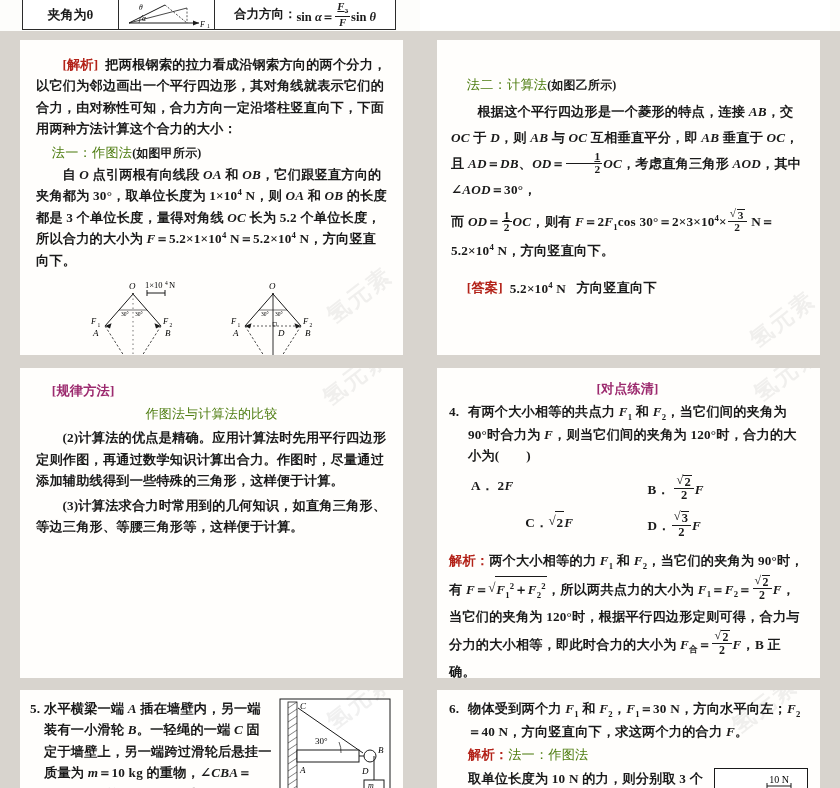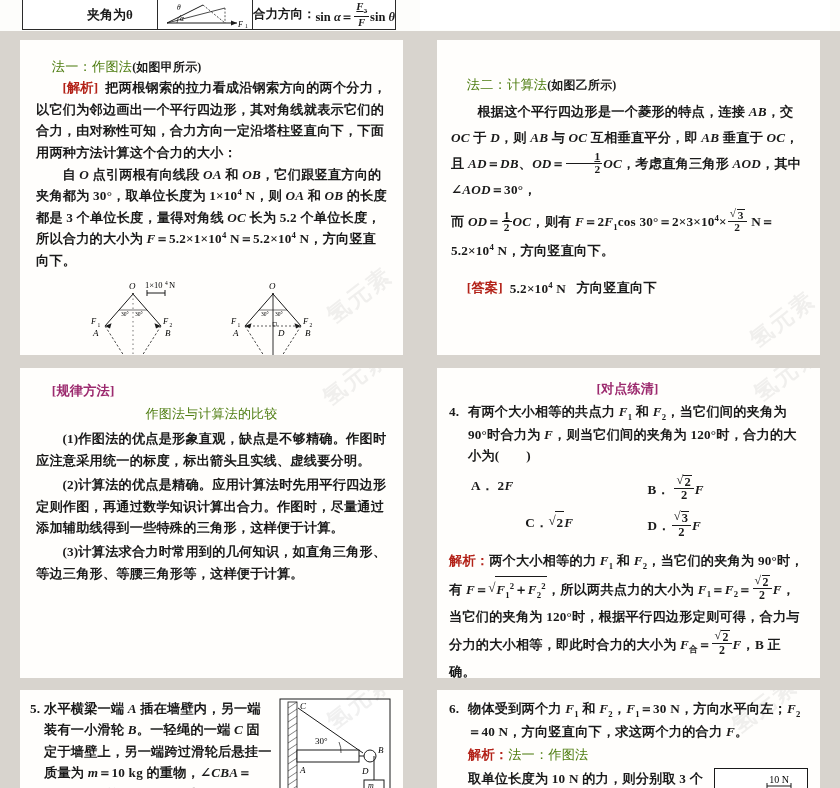--- a/index.html
+++ b/index.html
@@ -8,21 +8,21 @@
     background:#d8d4ce;
     font-family:"Liberation Serif","DejaVu Serif",serif;
     color:#1a1a1a;
     position:relative;
   }
   .page{position:absolute;inset:0;}
 
   
   .topstrip{position:absolute;left:0;top:0;width:840px;height:31px;background:#fdfdfb;}
   .toptable{position:absolute;left:22px;top:0;width:374px;height:30px;
-            border:1.6px solid #2b2b2b;border-top:none;display:flex;box-sizing:border-box;background:#fff;padding-left:40px;}
+            border:1.6px solid #2b2b2b;border-top:none;display:flex;box-sizing:border-box;background:#fff;}
   .toptable .tc{display:flex;align-items:center;justify-content:center;
             border-right:1.4px solid #2b2b2b;box-sizing:border-box;height:100%;}
   .toptable .tc:last-child{border-right:none;}
   .tc1{width:96px;font-weight:bold;font-size:13px;}
   .tc2{width:96px;position:relative;}
   .tc3{flex:1;font-weight:bold;font-size:12.5px;white-space:nowrap;}
   .topstrip-right{position:absolute;left:420px;top:0;width:420px;height:31px;background:#fdfdfb;}
   .topstrip-right .rbox{position:absolute;left:0;top:0;right:10px;height:30px;background:#fff;border:none;}
 
   
@@ -89,25 +89,25 @@
           <span>sin <i>α</i>＝<span class="frac"><span class="nu"><i>F</i><sub>2</sub></span><span class="de"><i>F</i></span></span>sin <i>θ</i></span>
       </div>
     </div>
     <div class="topstrip-right">
         <div class="rbox"></div>
       </div>
   </div>
 
   <div class="panel lcol colw" style="top:40px;height:315px;padding:14px 16px 6px 16px;">
     <div class="wm" style="right:6px;bottom:44px;">氢元素</div>
+    <div class="ptext indent">
+      <span class="tag-red">[解析]</span>&nbsp;&nbsp;<span>把两根钢索的拉力看成沿钢索方向的两个分力，以它们为邻边画出一个平行四边形，其对角线就表示它们的合力，由对称性可知，合力方向一定沿塔柱竖直向下，下面用两种方法计算这个合力的大小：</span>
+    </div>
     <div class="ptext indent1" style="margin-top:2px;">
       <span class="tag-teal">法一：作图法</span><span style="font-size:12px;">(如图甲所示)</span>
-    </div>
-    <div class="ptext indent">
-      <span class="tag-red">[解析]</span>&nbsp;&nbsp;<span>把两根钢索的拉力看成沿钢索方向的两个分力，以它们为邻边画出一个平行四边形，其对角线就表示它们的合力，由对称性可知，合力方向一定沿塔柱竖直向下，下面用两种方法计算这个合力的大小：</span>
     </div>
     <div class="ptext indent" style="margin-top:1px;">
       自 <i>O</i> 点引两根有向线段 <i>OA</i> 和 <i>OB</i>，它们跟竖直方向的夹角都为 30°，取单位长度为 1×10<sup>4</sup> N，则 <i>OA</i> 和 <i>OB</i> 的长度都是 3 个单位长度，量得对角线 <i>OC</i> 长为 5.2 个单位长度，所以合力的大小为 <i>F</i>＝5.2×1×10<sup>4</sup> N＝5.2×10<sup>4</sup> N，方向竖直向下。
     </div>
 
     <div class="figrow">
 
       <svg width="118" height="108" viewBox="0 0 118 108">
         <text x="46" y="11" font-size="9" font-style="italic" font-family="Liberation Serif, serif">O</text>
         <text x="62" y="10" font-size="8.5" font-family="Liberation Serif, serif">1×10</text>
@@ -189,21 +189,20 @@
       <span class="tag-red">[答案]</span>&nbsp;&nbsp;<span>5.2×10<sup>4</sup> N</span>&nbsp;&nbsp;&nbsp;<span>方向竖直向下</span>
     </div>
   </div>
 
   <div class="panel lcol colw" style="top:368px;height:310px;padding:12px 16px 6px 16px;">
     <div class="wm" style="right:10px;top:-6px;">氢元素</div>
     <div class="ptext indent1">
       <span class="tag-purple">[规律方法]</span>
     </div>
     <div class="ptext ctr tag-teal" style="margin-top:2px;font-size:13px;">作图法与计算法的比较</div>
-    <div class="ptext indent" style="margin-top:4px;">(1)作图法的优点是形象直观，缺点是不够精确。作图时应注意采用统一的标度，标出箭头且实线、虚线要分明。</div>
     <div class="ptext indent" style="margin-top:3px;">(2)计算法的优点是精确。应用计算法时先用平行四边形定则作图，再通过数学知识计算出合力。作图时，尽量通过添加辅助线得到一些特殊的三角形，这样便于计算。</div>
     <div class="ptext indent" style="margin-top:3px;font-family:Liberation Serif, serif;">(3)计算法求合力时常用到的几何知识，如直角三角形、等边三角形、等腰三角形等，这样便于计算。</div>
   </div>
 
   <div class="panel rcol colw" style="top:368px;height:310px;padding:10px 14px 6px 12px;">
     <div class="wm" style="right:-4px;top:-10px;">氢元素</div>
     <div class="ptext ctr tag-purple" style="font-size:13px;">[对点练清]</div>
     <div class="ptext" style="margin-top:2px;display:flex;">
       <span style="width:19px;flex:none;">4.</span>
       <span>有两个大小相等的共点力 <i>F</i><sub>1</sub> 和 <i>F</i><sub>2</sub>，当它们间的夹角为 90°时合力为 <i>F</i>，则当它们间的夹角为 120°时，合力的大小为(　　)</span>

